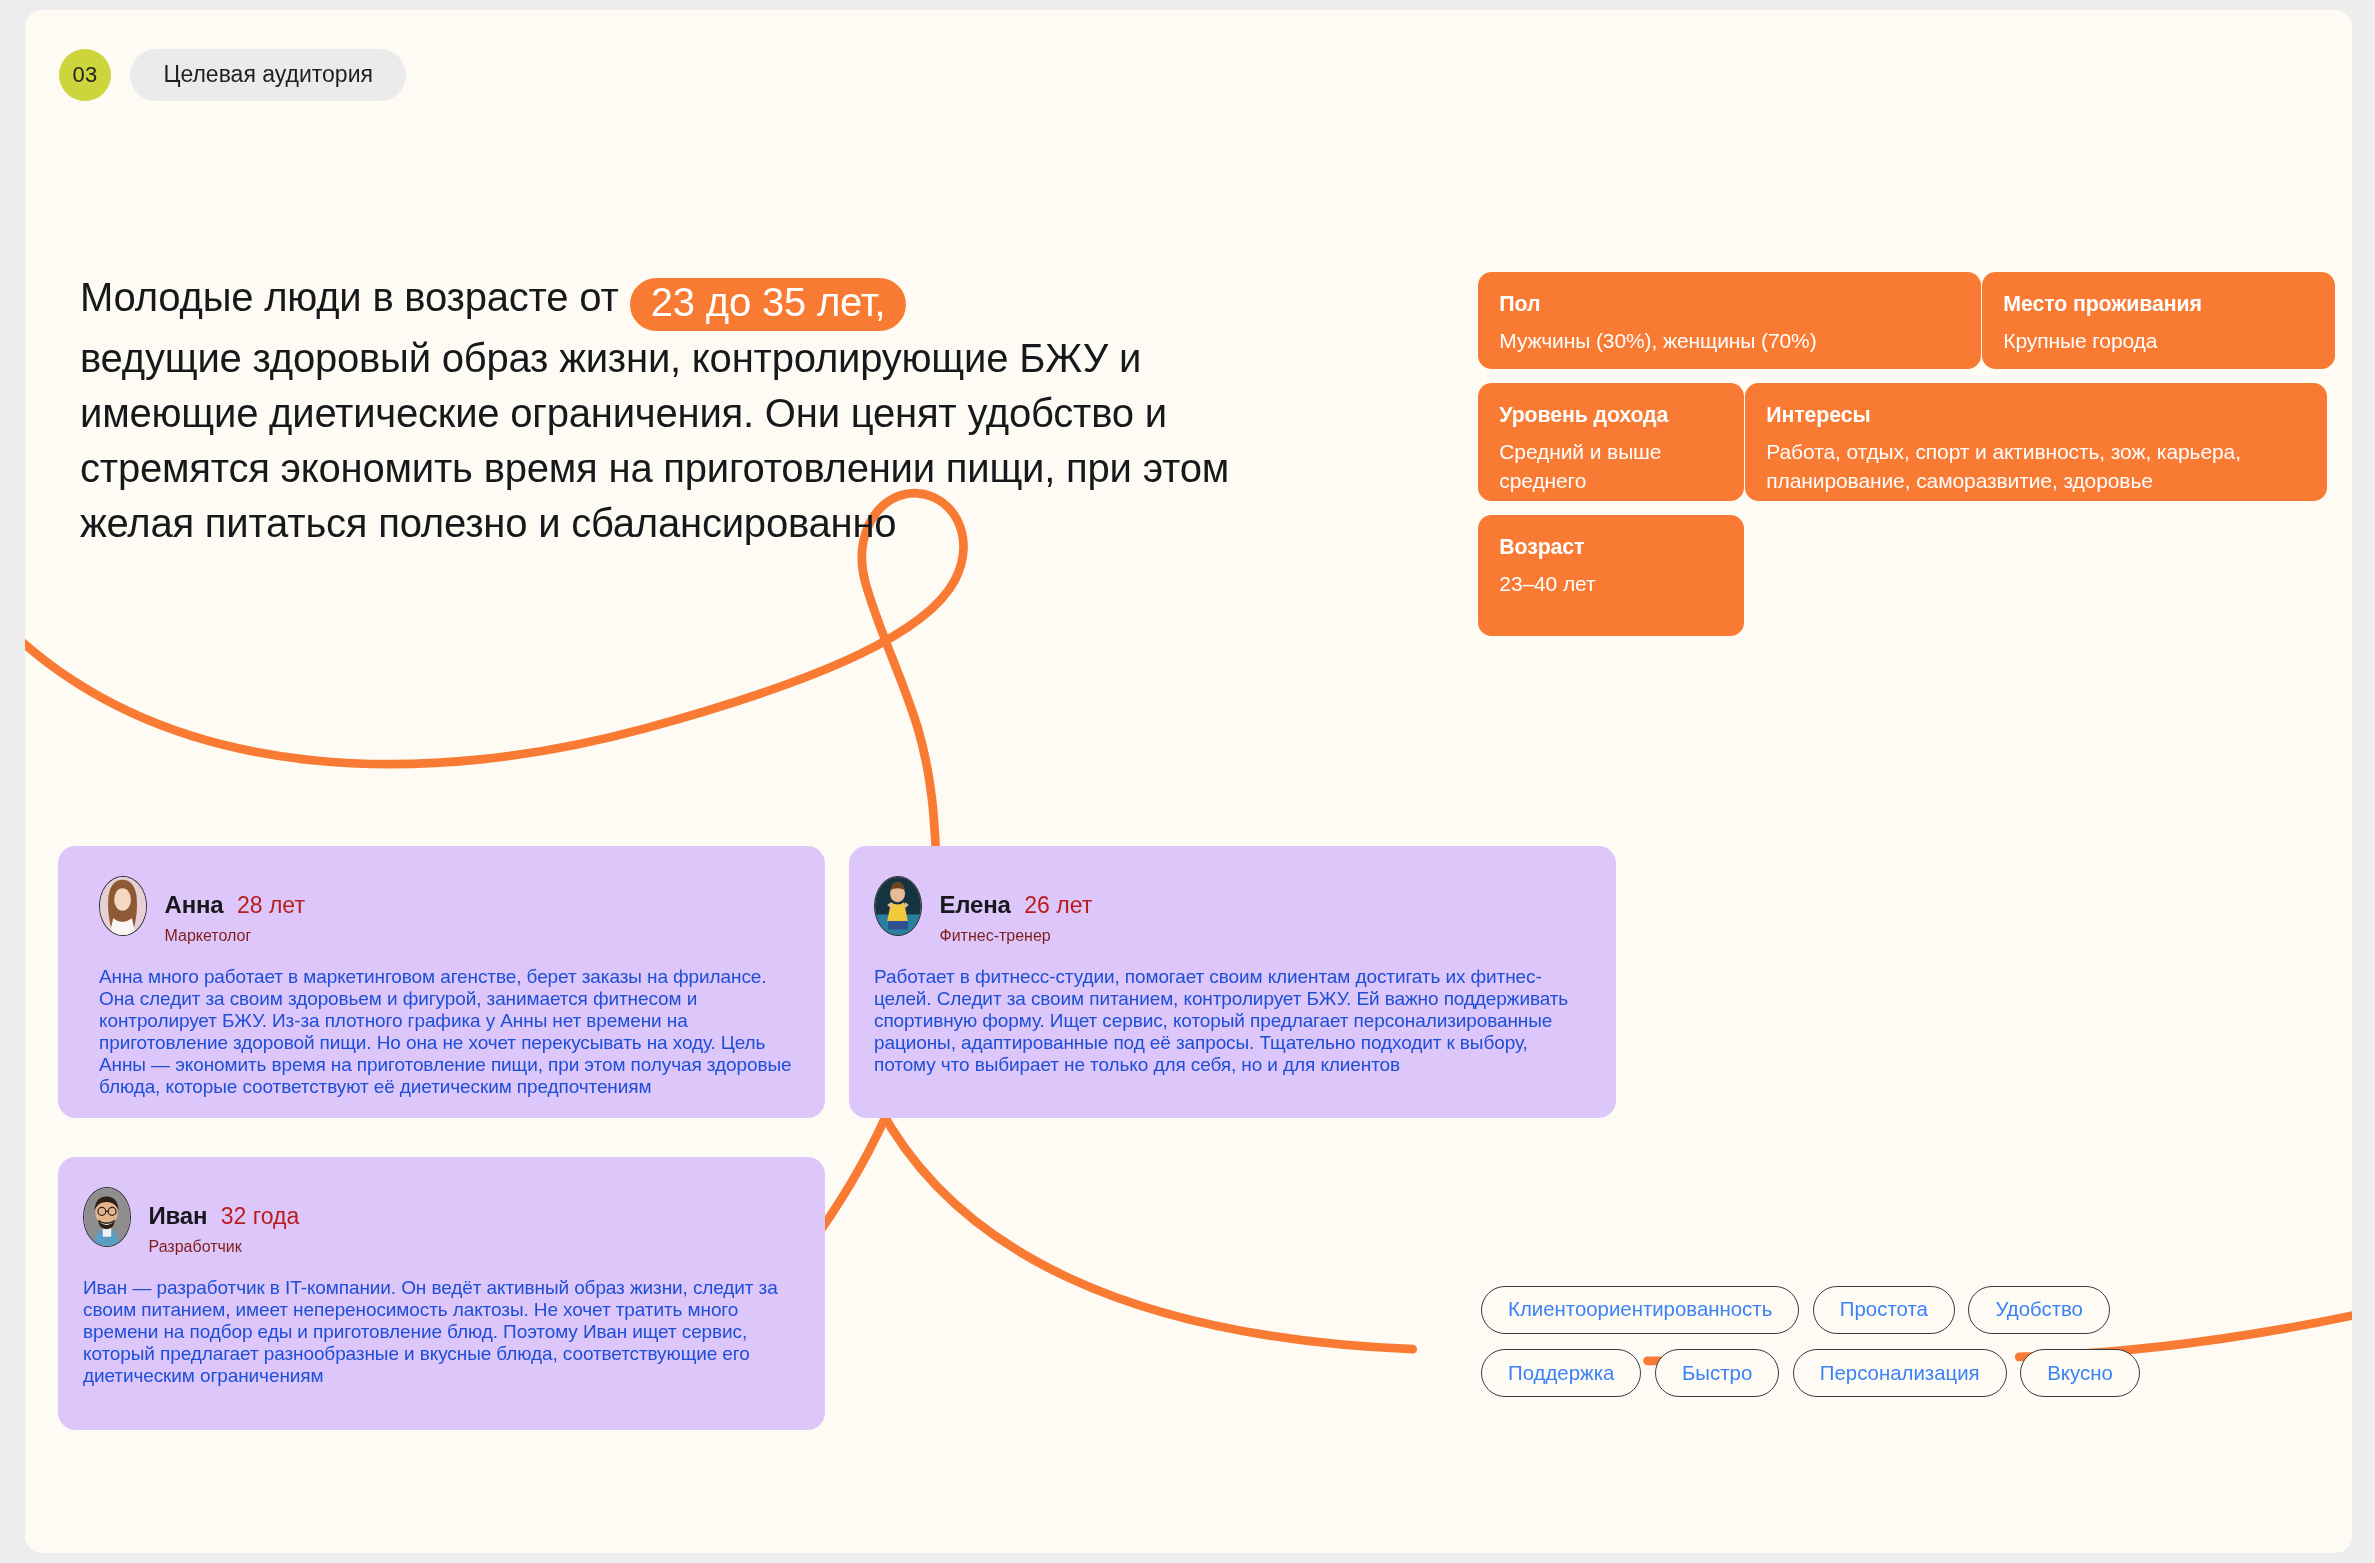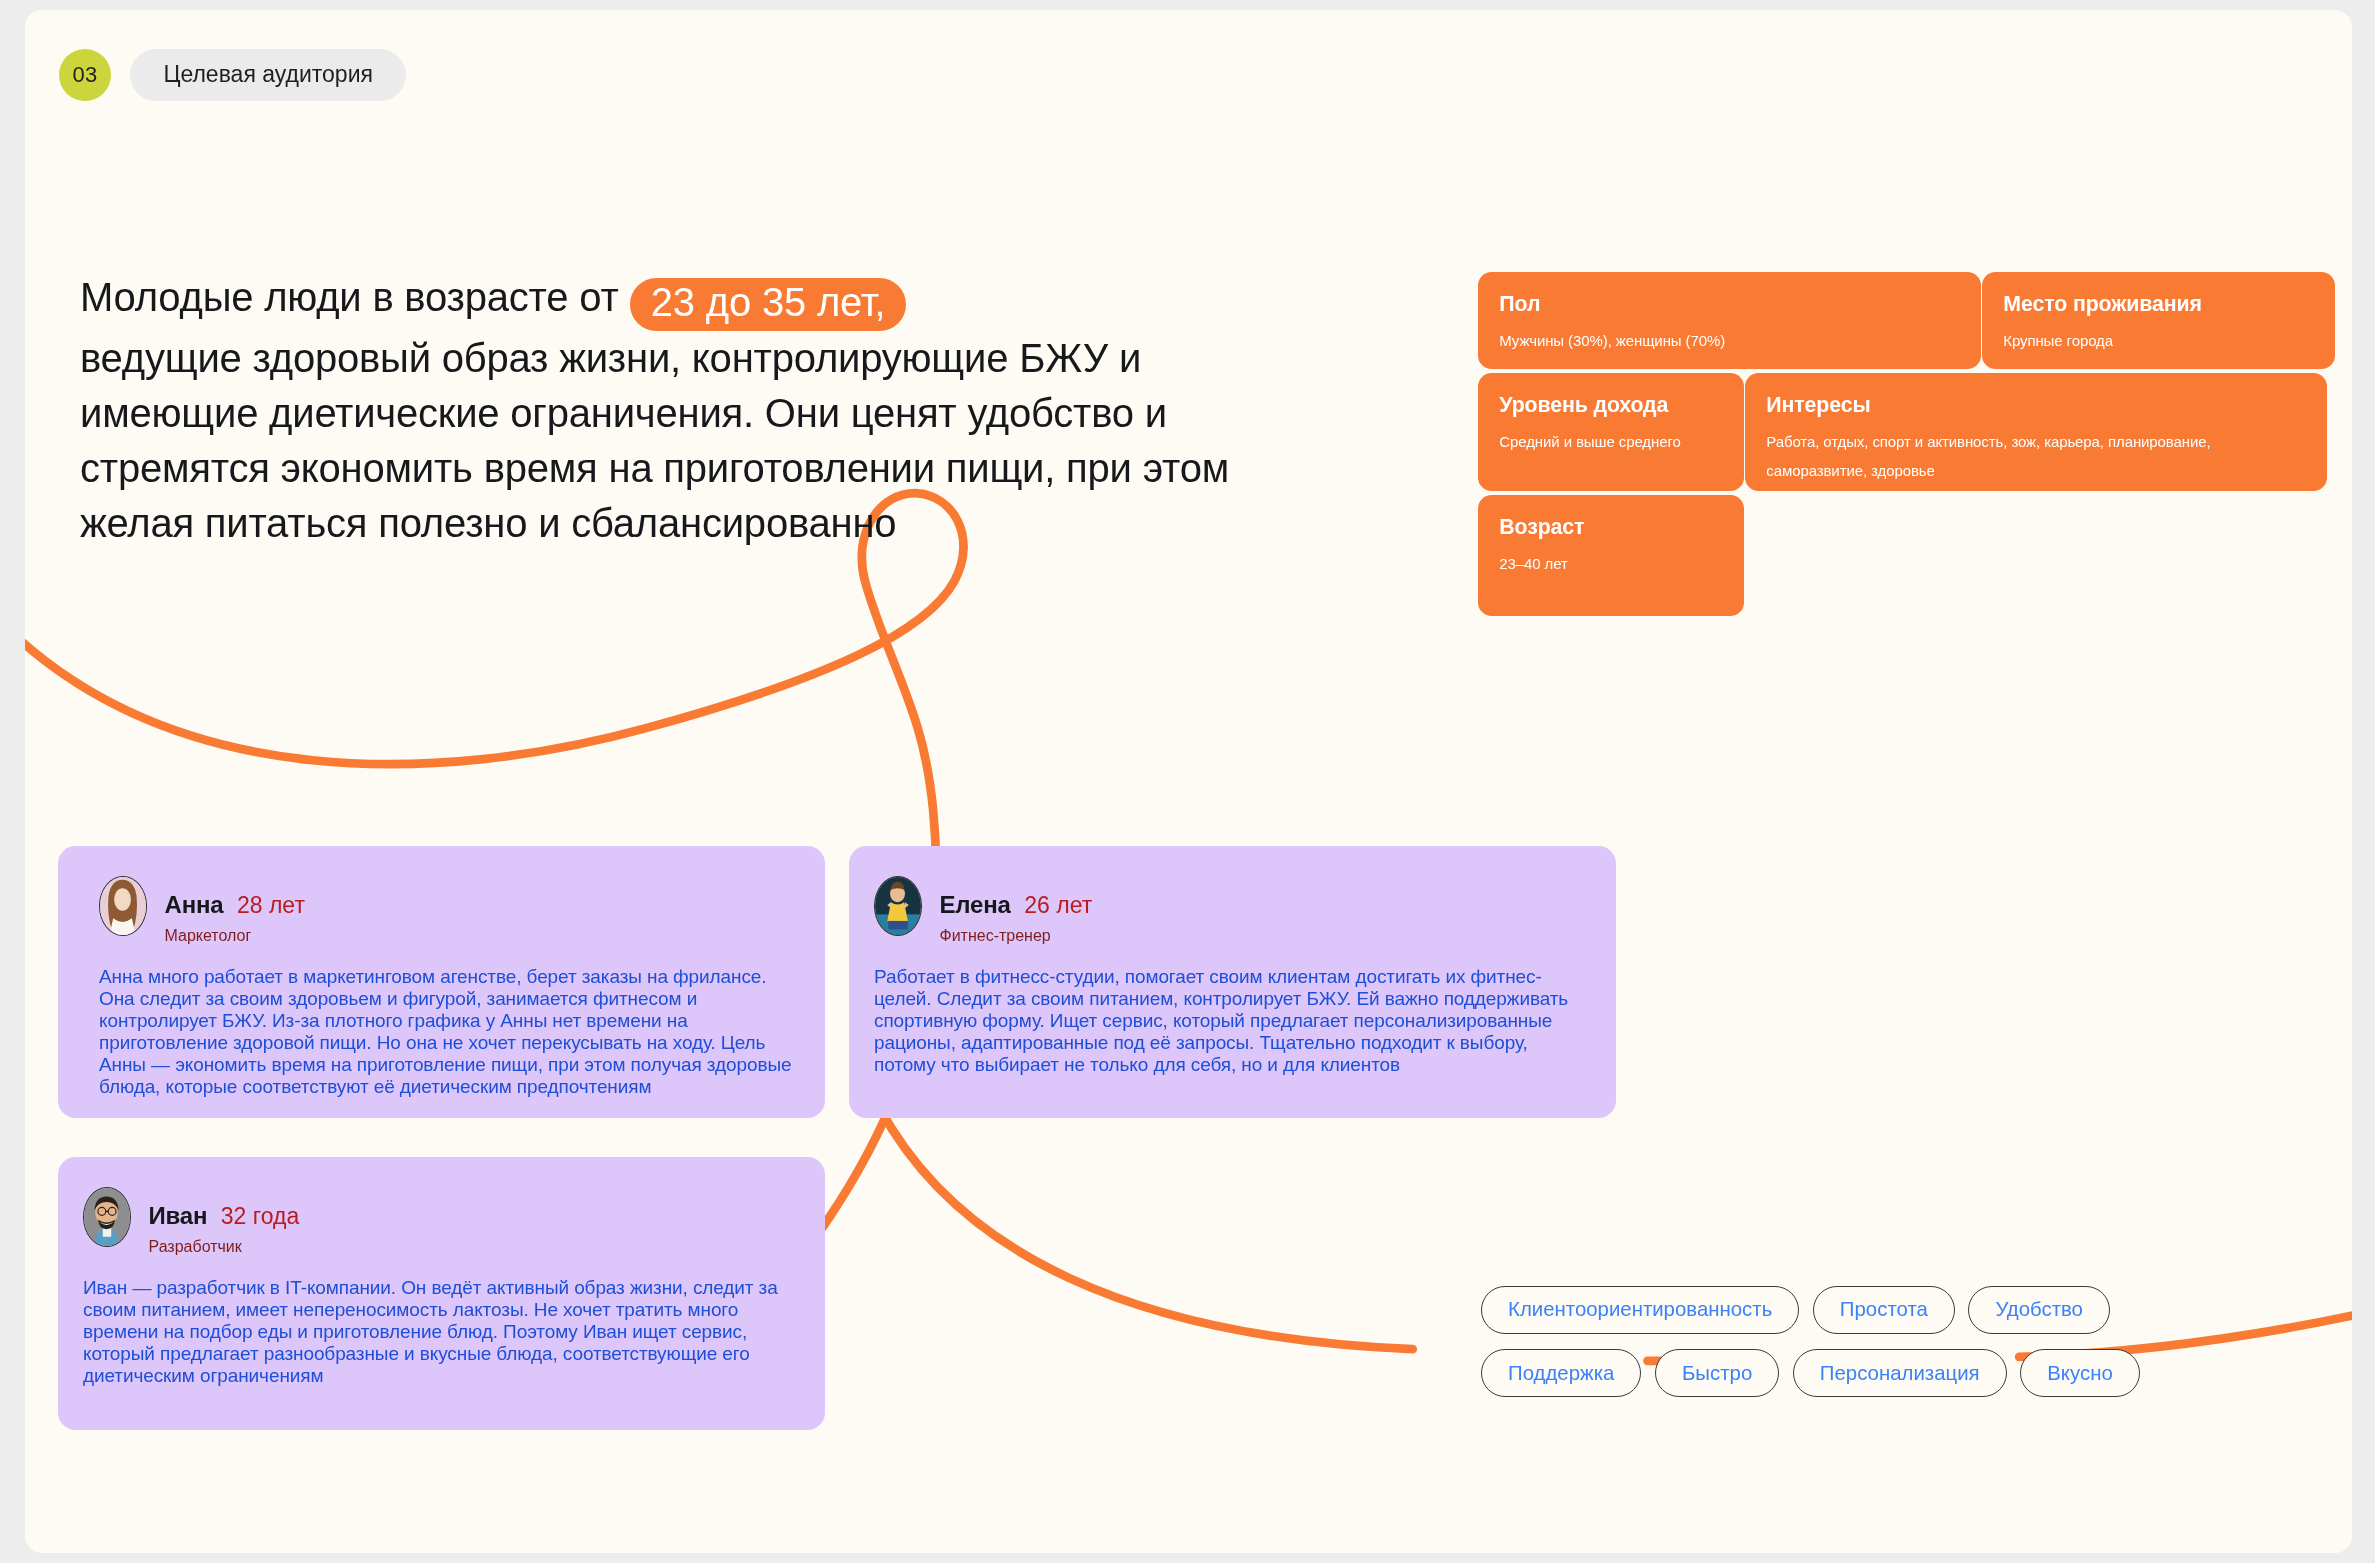--- a/index.html
+++ b/index.html
@@ -80,35 +80,35 @@
     vertical-align: -5.8px;
   }
 
   
   #facts {
     position: absolute;
     left: 1453px;
     top: 262px;
     width: 865px;
   }
-  .fact-row { display: flex; gap: 1px; margin-bottom: 4px; }
+  .fact-row { display: flex; gap: 1px; margin-bottom: 14px; }
   .fact {
     background: #f97a33;
     border-radius: 13.6px;
     padding: 20.4px 21.3px 21.3px 21.3px;
     color: #ffffff;
   }
   .fact .f-title {
     font-size: 21.3px;
     font-weight: bold;
     margin-bottom: 8.7px;
     letter-spacing: -0.1px;
   }
   .fact .f-value {
-    font-size: 15px;
+    font-size: 21px;
     line-height: 29px;
     letter-spacing: -0.1px;
   }
   .f-gender   { width: 503px; height: 97px; }
   .f-location { width: 353px; height: 97px; }
   .f-income   { width: 266px; height: 118px; }
   .f-interest { width: 582px; height: 118px; }
   .f-age      { width: 266px; height: 121px; }
   .f-employ   { width: 590px; height: 121px; }
 

